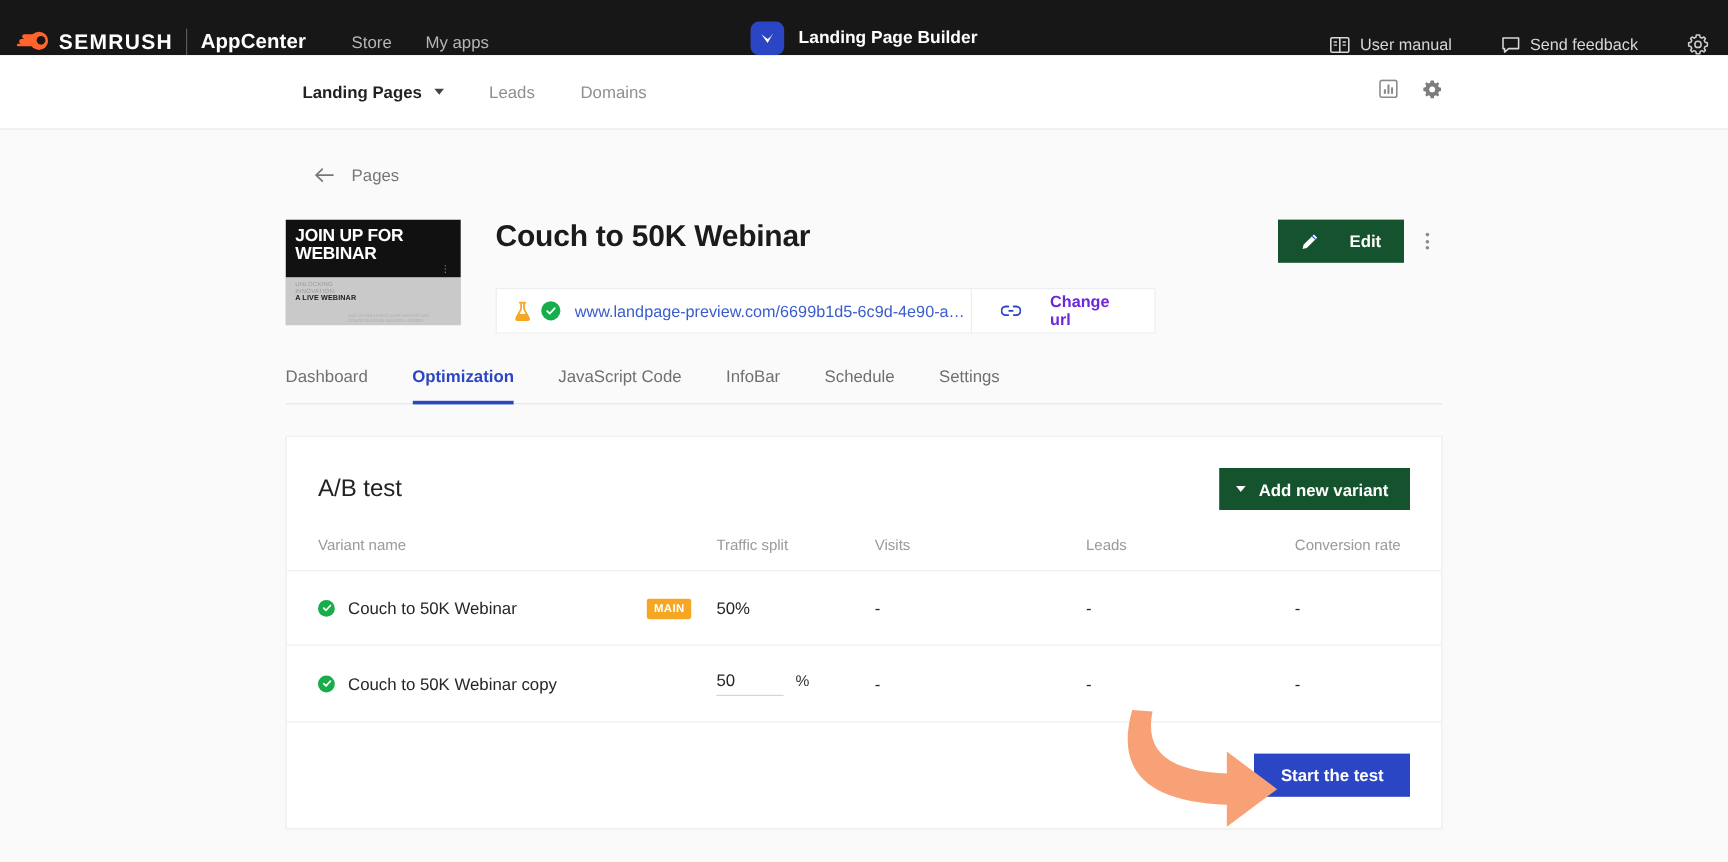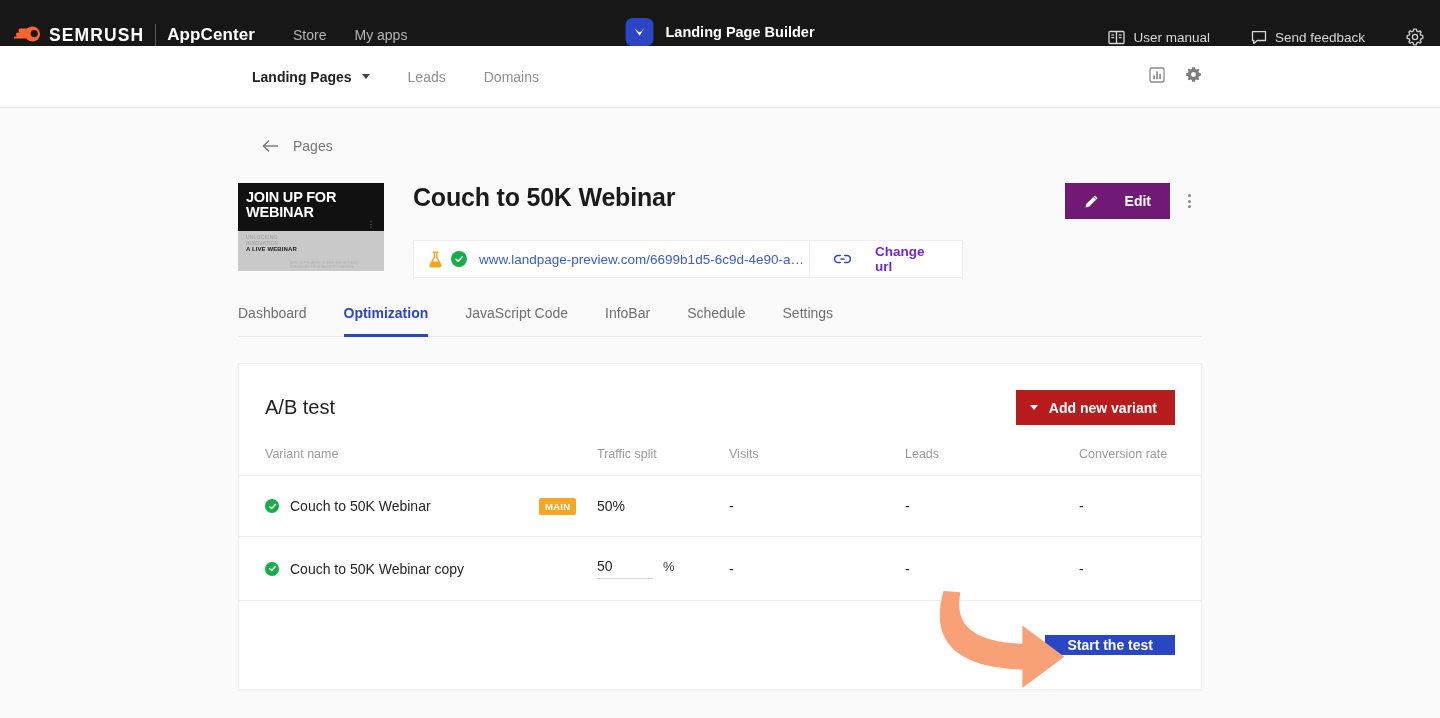--- a/index.html
+++ b/index.html
@@ -77,21 +77,21 @@
   .thumb-bot { background: #c9c9c9; height: 40px; padding: 4px 8px; }
   .thumb-bot .t2 { color: #9a9a9a; font-size: 5px; line-height: 5.6px; letter-spacing: .2px;}
   .thumb-bot .t3 { color: #1b1b1b; font-size: 6px; font-weight: 700; line-height: 7px; letter-spacing: .1px;}
   .thumb-bot .t4 { color: #b0b0b0; font-size: 3.2px; line-height: 4px; margin-top: 8px; padding-left: 44px;}
 
   .head-right { flex: 1; padding-left: 29px; }
   .title-row { display: flex; align-items: flex-start; }
   .page-title { font-size: 25px; font-weight: 700; color: #1b1b1b; letter-spacing: -.2px; }
   .title-actions { margin-left: auto; display: flex; align-items: center; gap: 6px; }
   .btn-edit {
-    background: #701a75; color: #fff; border: none; height: 36px; padding: 0 19px;
+    background: #14532d; color: #fff; border: none; height: 36px; padding: 0 19px;
     font-size: 14px; font-weight: 700; display: flex; align-items: center; gap: 26px;
     cursor: pointer; font-family: "Liberation Sans", sans-serif;
   }
   .kebab { width: 26px; height: 30px; display:flex; align-items:center; justify-content:center; cursor:pointer; }
   .kebab span { display:block; width:3px; height:3px; border-radius:50%; background:#8a8a8a; margin:1.2px 0; }
   .kebab-inner { display:flex; flex-direction:column; align-items:center; }
 
   .url-bar {
     margin-top: 21px; background: #fff; border: 1px solid #eceff1; height: 38px;
     display: flex; align-items: center; padding: 0 14px; width: 550px;
@@ -114,21 +114,21 @@
   .tab.active { color: #2b46c4; font-weight: 700; border-bottom: 3px solid #2b46c4; }
 
   
   .card {
     margin-top: 26px; background: #fff; border: 1px solid #eeeeee;
     box-shadow: 0 1px 2px rgba(0,0,0,.04); position: relative;
   }
   .card-head { display: flex; align-items: center; padding: 26px 26px 0 26px; }
   .card-title { font-size: 20px; color: #222; }
   .btn-addvariant {
-    margin-left: auto; background: #b91c1c; color: #fff; border: none; height: 35px;
+    margin-left: auto; background: #14532d; color: #fff; border: none; height: 35px;
     padding: 0 18px 0 14px; font-size: 14px; font-weight: 700; display: flex;
     align-items: center; gap: 11px; cursor: pointer; font-family: "Liberation Sans", sans-serif;
   }
   .caret-white { width:0;height:0;border-left:4.5px solid transparent;border-right:4.5px solid transparent;border-top:5px solid #fff; }
 
   table.ab { width: 100%; border-collapse: collapse; margin-top: 22px; }
   table.ab th {
     text-align: left; font-weight: 400; font-size: 12.5px; color: #9a9a9a;
     padding: 0 0 14px 0; border-bottom: 1px solid #eeeeee;
   }
@@ -152,21 +152,21 @@
   .split-input {
     width: 56px; border: none; border-bottom: 1px solid #d5d5d5; background: transparent;
     font-size: 14px; color: #262626; font-family: "Liberation Sans", sans-serif;
     padding: 0 0 4px 0; outline: none;
   }
   .pct { font-size: 13px; color: #333; }
   .dash { color: #333; }
 
   .card-footer { height: 88px; display: flex; align-items: center; justify-content: flex-end; padding-right: 26px; }
   .btn-start {
-    background: #2b46c4; color: #fff; border: none; height: 20px; padding: 0 22px;
+    background: #2b46c4; color: #fff; border: none; height: 36px; padding: 0 22px;
     font-size: 14px; font-weight: 700; cursor: pointer; font-family: "Liberation Sans", sans-serif;
     position: relative; z-index: 3;
   }
 
   .arrow-overlay { position: absolute; left: 0; top: 0; width: 100%; height: 100%; pointer-events: none; z-index: 4; }
 </style>
 </head>
 <body>
 
 <div class="topbar">

